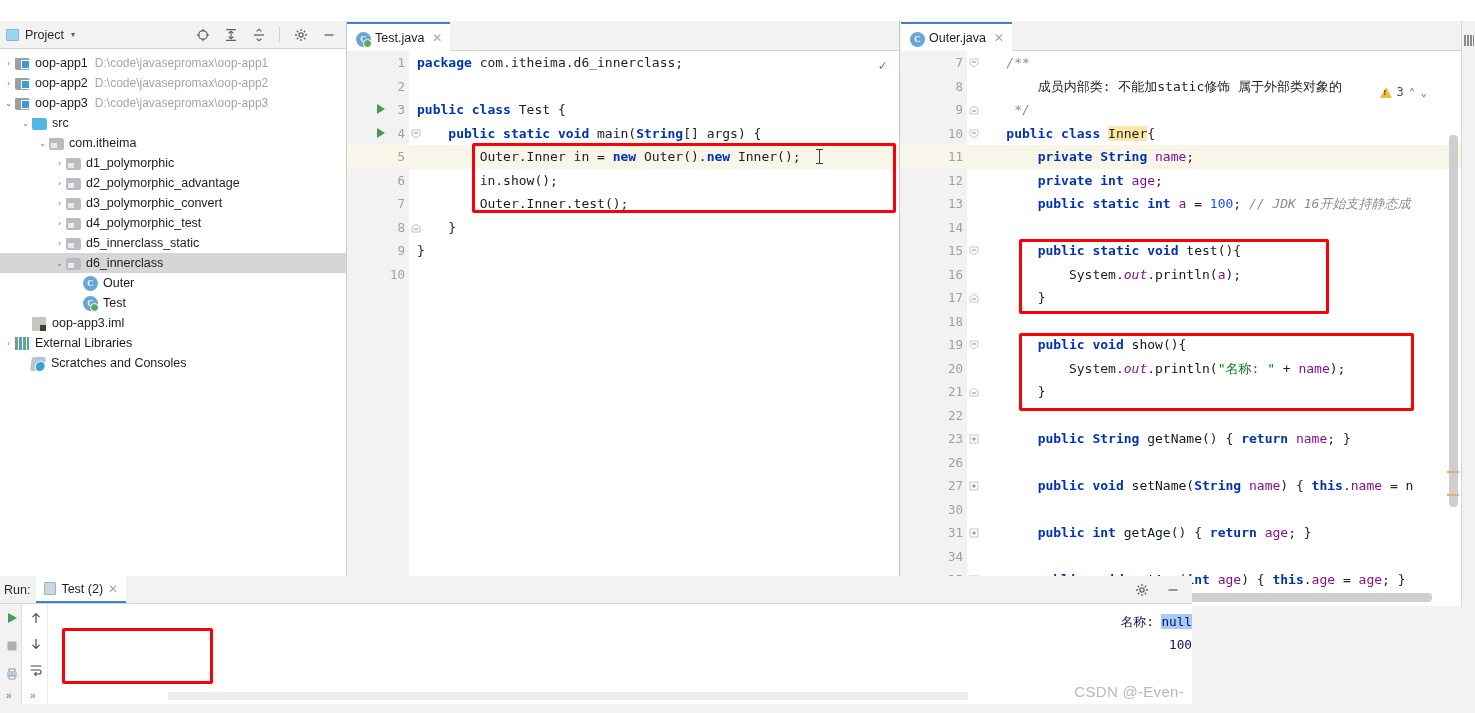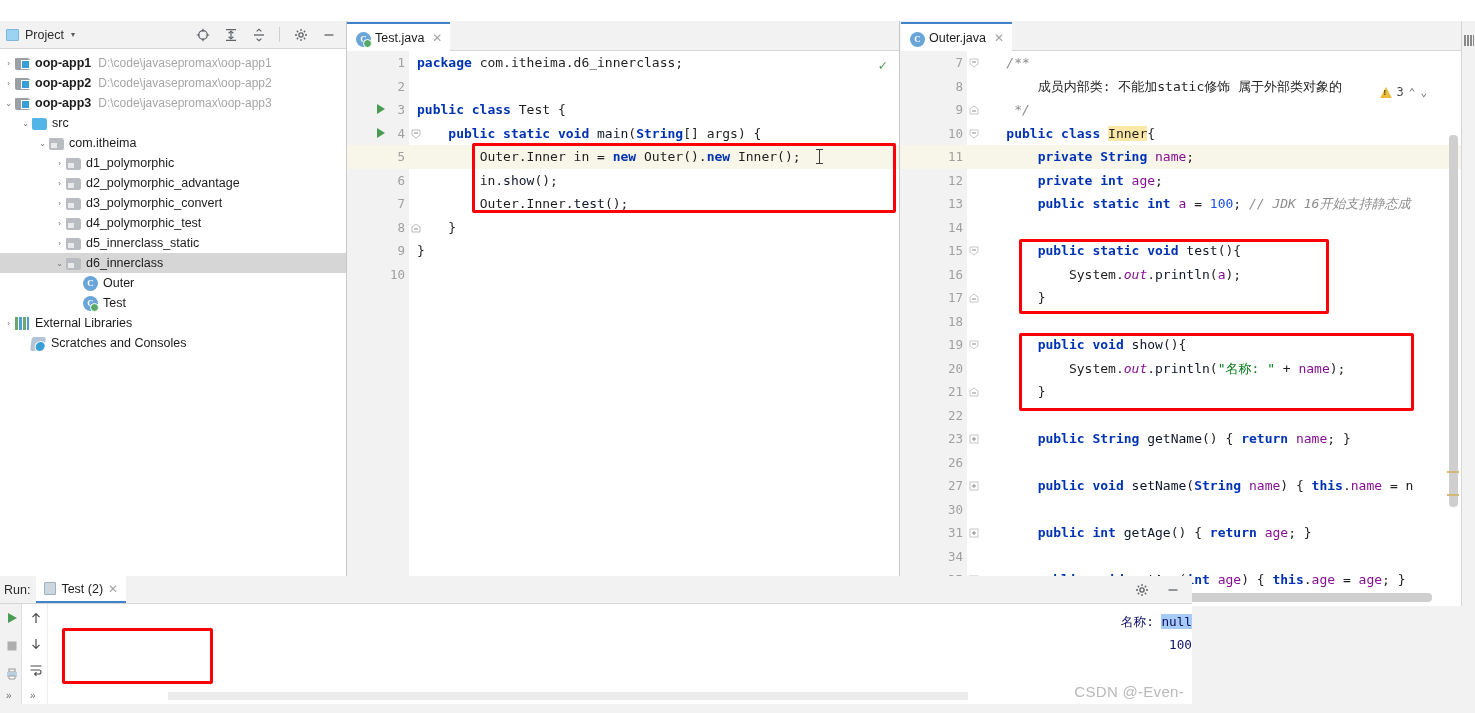--- a/index.html
+++ b/index.html
@@ -31,21 +31,21 @@
   .ph-sep { width: 1px; height: 15px; background: #cfcfcf; }
   .proj-chip { width: 13px; height: 12px; background: #9cd2f2; border: 1px solid #7fb7d8; border-radius: 1px; }
 
   #tree { padding-top: 4px; font-size: 12.5px; overflow: hidden; height: 556px; }
   .trow { display: flex; align-items: center; height: 20px; white-space: nowrap; padding-left: 2px; cursor: default; }
   .trow.selected { background: #d6d6d6; }
   .arrow { width: 13px; text-align: center; color: #6e6e6e; font-size: 8px; flex: 0 0 13px; }
   .arrow.none { color: transparent; }
   .ticon { width: 16px; height: 16px; margin-right: 4px; position: relative; flex: 0 0 16px; }
   .tlabel { color: #1c1c1c; }
-  .tlabel.bold { font-weight: bold; }
+  .tlabel.bold { font-weight: normal; }
   .tpath { color: #a6a6a6; margin-left: 7px; font-size: 12px; }
 
   
   .ic-module { background: #9aa0a6; border-radius: 1px 3px 2px 2px; width: 15px; height: 12px; margin-top: 3px; }
   .ic-module:after { content:''; position:absolute; right:0px; bottom:1px; width:7px; height:7px; background:#389fd6; border:1px solid #fff; }
   .ic-module:before { content:''; position:absolute; left:0; top:1px; width:7px; height:3px; background:#9aa0a6; border-radius:1px; }
   
   .ic-srcfolder { background: #53b4e8; border-radius: 1px 3px 2px 2px; width: 15px; height: 12px; margin-top: 3px; }
   .ic-srcfolder:before { content:''; position:absolute; left:0; top:1px; width:7px; height:3px; background:#53b4e8; border-radius:1px; }
   
@@ -297,20 +297,27 @@
           </span>
           <span class="tlabel">Outer</span>
         </div>
         <div class="trow" style="padding-left: 70px;">
           <span class="arrow none">·</span>
           <span class="ticon">
             <span class="ic-class run" style="position: absolute; left: 0px; top: 0px;">C</span>
           </span>
           <span class="tlabel">Test</span>
         </div>
+        <div class="trow" style="padding-left: 19px;">
+          <span class="arrow none">·</span>
+          <span class="ticon">
+            <span class="ic-iml" style="position: absolute; left: 0px; top: 0px;"></span>
+          </span>
+          <span class="tlabel">oop-app3.iml</span>
+        </div>
         <div class="trow" style="padding-left: 2px;">
           <span class="arrow">›</span>
           <span class="ticon">
             <span class="ic-lib" style="position: absolute; left: 0px; top: 0px;"></span>
           </span>
           <span class="tlabel">External Libraries</span>
         </div>
         <div class="trow" style="padding-left: 18px;">
           <span class="arrow none">·</span>
           <span class="ticon">

